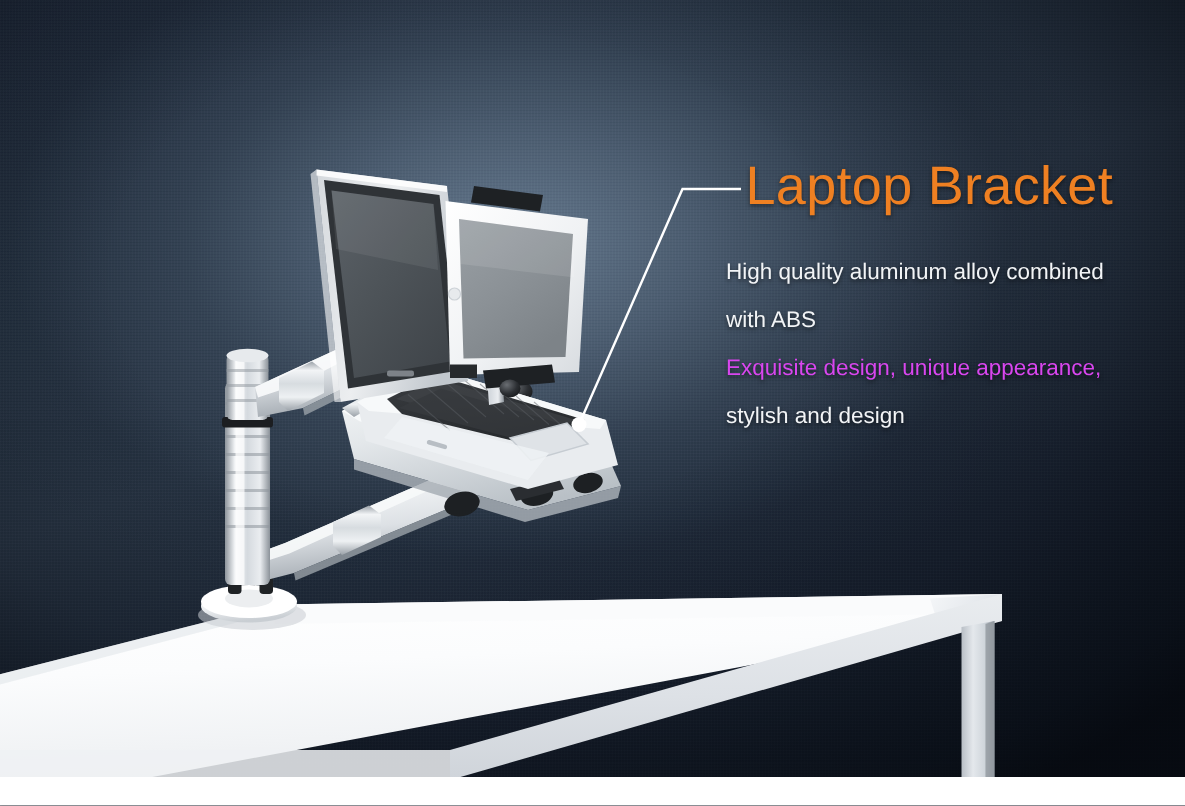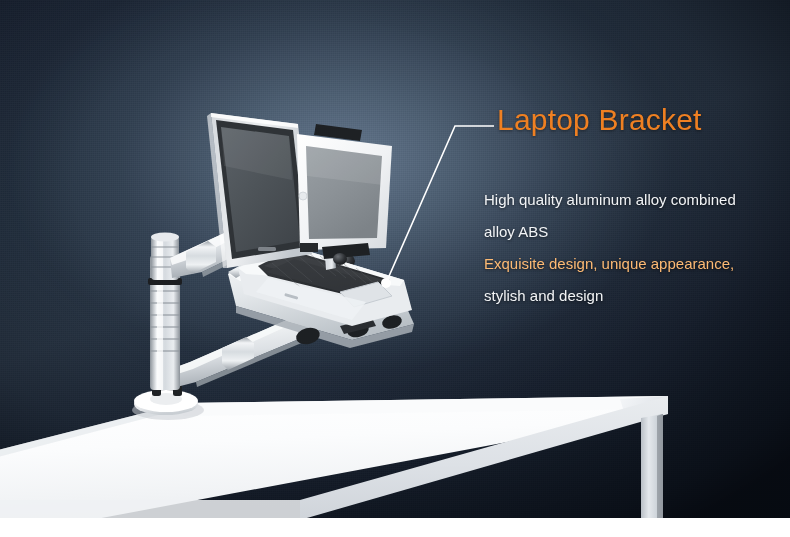--- a/index.html
+++ b/index.html
@@ -55,32 +55,32 @@
   .desk-layer { position: absolute; inset: 0; }
 
   
   .product-layer { position: absolute; inset: 0; }
 
   
   .callout-title {
     position: absolute;
     left: 497px;
     top: 103px;
-    font-size: 30px;
+    font-size: 36px;
     font-weight: 400;
     letter-spacing: 0.2px;
     color: #ef8022;
     white-space: nowrap;
     text-shadow: 0 1px 3px rgba(0,0,0,0.45);
     text-align: right;
   }
   .callout-body {
     position: absolute;
     left: 484px;
-    top: 184px;
+    top: 166px;
     width: 300px;
   }
   .callout-body .line {
     font-size: 15px;
     line-height: 32px;
     color: #f2f4f6;
     white-space: nowrap;
     text-shadow: 0 1px 3px rgba(0,0,0,0.55);
   }
 
@@ -351,20 +351,20 @@
     <svg width="790" height="537" viewBox="0 0 790 537" xmlns="http://www.w3.org/2000/svg">
       <polyline id="leader-path" points="386,283 455,126 494,126" fill="none" stroke="#ffffff" stroke-width="1.6" stroke-linejoin="miter" stroke-linecap="butt"></polyline>
       <circle id="leader-dot" cx="386" cy="283" r="5" fill="#ffffff"></circle>
     </svg>
   </div>
 
   <div class="callout-title" style="color: rgb(239, 128, 34);">Laptop Bracket</div>
 
   <div class="callout-body">
     <div class="line" style="color: rgb(242, 244, 246);">High quality aluminum alloy combined</div>
-    <div class="line" style="color: rgb(242, 244, 246);">alloy ABS</div>
-    <div class="line" style="color: #fdba74;">Exquisite design, unique appearance,</div>
+    <div class="line" style="color: rgb(242, 244, 246);">with ABS</div>
+    <div class="line" style="color: #d946ef;">Exquisite design, unique appearance,</div>
     <div class="line" style="color: rgb(242, 244, 246);">stylish and design</div>
   </div>
 
   <div class="bottom-strip"></div>
 
 </div>
 
 </body></html>

